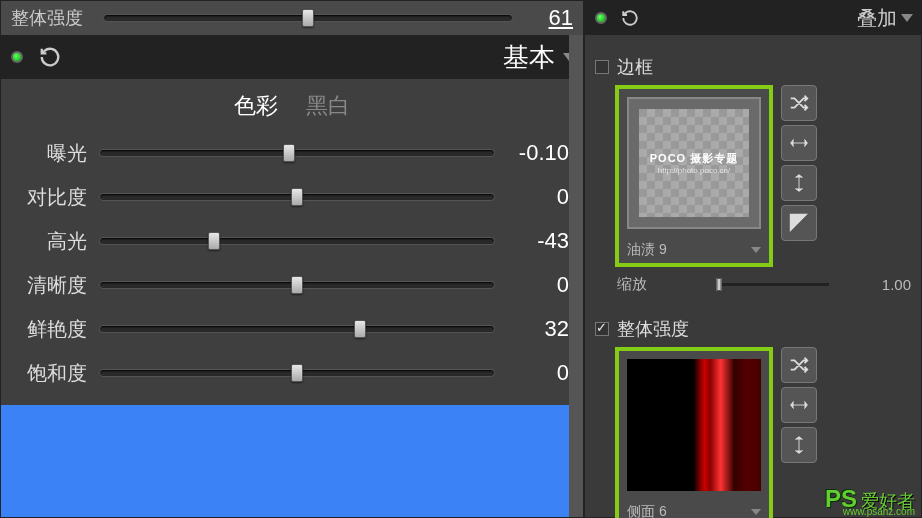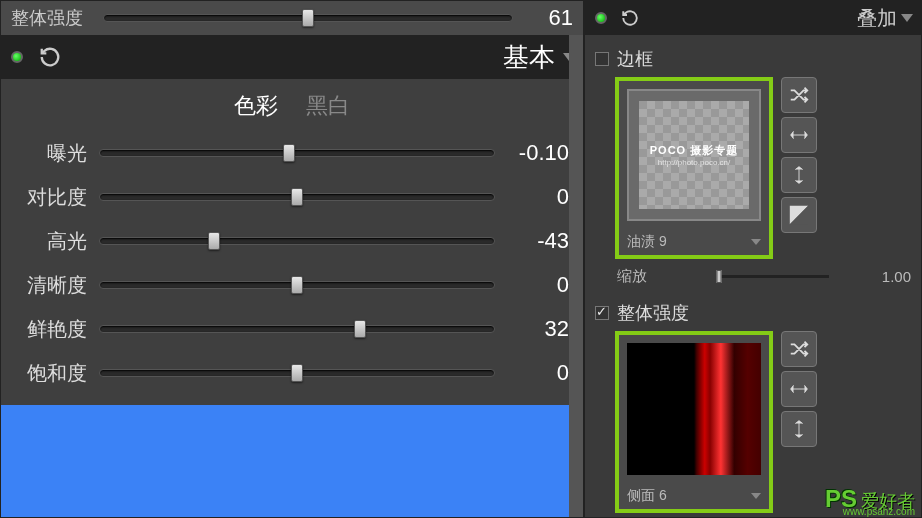--- a/index.html
+++ b/index.html
@@ -3,21 +3,21 @@
 <meta charset="utf-8">
 <style>
 * { margin: 0; padding: 0; box-sizing: border-box; font-family: "Microsoft YaHei", sans-serif; }
 body { background: #fff; width: 922px; height: 518px; display: flex; }
 .left-panel { width: 584px; height: 518px; background: #3b82f6; border: 1px solid #222; }
 .right-panel { width: 338px; height: 518px; background: #3a3a3a; border: 1px solid #222; position: relative; }
 
 .top-strip { height: 34px; background: #4a4a4a; display: flex; align-items: center; padding: 0 10px; }
 .top-label { color: #ccc; font-size: 18px; width: 92px; }
 .top-slider { flex: 1; }
-.top-value { color: #fff; font-size: 22px; margin-left: 10px; width: 50px; text-align: right; }
+.top-value { color: #fff; font-size: 22px; margin-left: 10px; width: 50px; text-align: right; text-decoration: underline; }
 
 .section-hdr { height: 44px; background: #222; display: flex; align-items: center; padding: 0 8px; position: relative; }
 .section-hdr-right { justify-content: flex-end; }
 .green-dot { width: 12px; height: 12px; border-radius: 50%; background: radial-gradient(circle at 3px 3px, #6f6, #0a0); border: 2px solid #666; margin-right: 8px; }
 .refresh-icon { width: 22px; height: 22px; margin-right: 8px; }
 .refresh-icon svg { width: 100%; height: 100%; }
 .section-title { color: #fff; font-size: 26px; margin-right: 4px; }
 .section-title-sm { color: #ccc; font-size: 20px; }
 .chevron { width: 0; height: 0; border-left: 6px solid transparent; border-right: 6px solid transparent; border-top: 8px solid #888; margin-left: 4px; }
 
@@ -26,21 +26,21 @@
 .mode-unsel { color: #888; font-size: 22px; }
 
 .slider-section { background: #3f3f3f; padding: 4px 14px 10px 0; }
 .slider-row { display: flex; align-items: center; height: 44px; }
 .slider-label { color: #ddd; font-size: 20px; width: 98px; text-align: right; padding-right: 12px; }
 .slider-track-wrap { flex: 1; position: relative; height: 20px; display: flex; align-items: center; }
 .slider-track { flex: 1; height: 8px; background: #2a2a2a; border: 1px solid #555; border-radius: 4px; box-shadow: inset 0 1px 2px #000; position: relative; }
 .slider-thumb { position: absolute; top: -6px; width: 12px; height: 18px; background: linear-gradient(#e8e8e8, #aaa); border: 1px solid #555; border-radius: 2px; transform: translateX(-50%); box-shadow: 0 1px 2px rgba(0,0,0,.5); }
 .slider-value { color: #fff; font-size: 22px; width: 74px; text-align: right; }
 
-.panel-section { padding: 12px 10px; }
+.panel-section { padding: 20px 10px; }
 .section-check-row { display: flex; align-items: center; margin-bottom: 6px; }
 .chk { width: 14px; height: 14px; background: #333; border: 1px solid #777; margin-right: 8px; position: relative; }
 .chk.checked::after { content: "✓"; position: absolute; color: #eee; font-size: 13px; top: -3px; left: 0; }
 .section-chk-label { color: #ddd; font-size: 18px; }
 
 .preset-row { display: flex; align-items: flex-start; gap: 8px; padding-left: 20px; }
 .preset-box { width: 158px; background: #4a4a4a; border: 4px solid #84cc16; }
 .thumb-frame { padding: 8px; }
 .frame-img { width: 100%; height: 132px; background: #6a6a6a; position: relative; border: 2px solid #888; }
 .frame-inner { position: absolute; inset: 10px; background: repeating-conic-gradient(#aaa 0 25%, #999 0 50%) 0 0/16px 16px; display: flex; flex-direction: column; align-items: center; justify-content: center; color: #fff; }

